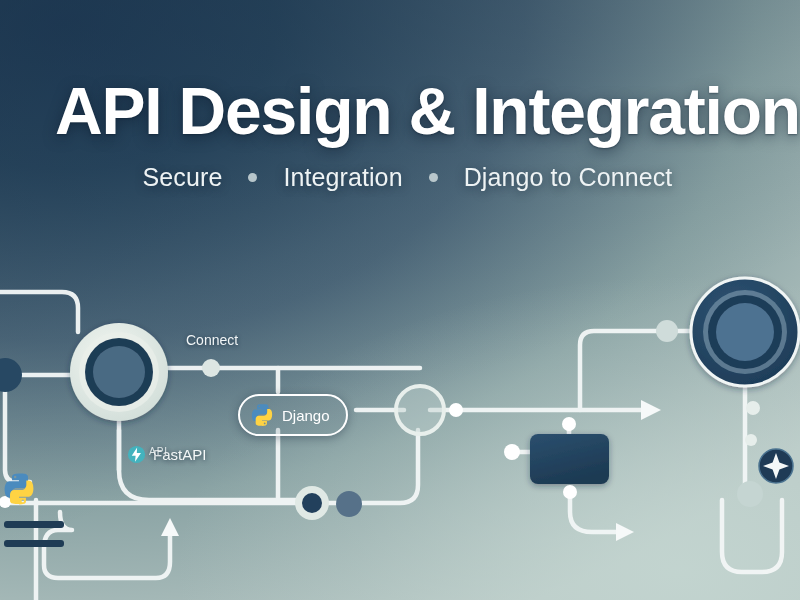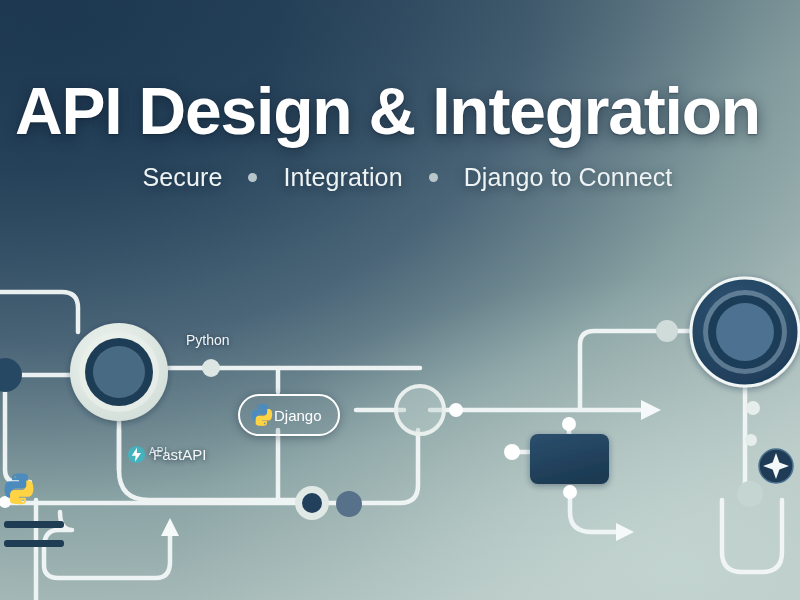--- a/index.html
+++ b/index.html
@@ -33,21 +33,21 @@
     position: absolute;
     inset: 0;
     width: 800px;
     height: 600px;
   }
   .hero {
     position: absolute;
     left: 0;
     right: 0;
     top: 78px;
-    text-align: left;
+    text-align: right;
     z-index: 6;
     pointer-events: none;
     margin-left: 15px;
   }
   .hero-title {
     margin: 0;
     font-size: 66px;
     line-height: 1.02;
     font-weight: bold;
     letter-spacing: -1.2px;
@@ -81,20 +81,21 @@
     color: #f1f5f6;
     font-size: 14px;
     white-space: nowrap;
     text-shadow: 0 1px 4px rgba(16,34,52,0.7);
     z-index: 5;
   }
   .pill {
     position: absolute;
     display: flex;
     align-items: center;
+    gap: 8px;
     padding: 7px 16px 7px 10px;
     border: 2px solid #ffffff;
     border-radius: 999px;
     background: rgba(118,142,152,0.22);
     color: #ffffff;
     font-size: 15px;
     z-index: 5;
     box-shadow: 0 2px 10px rgba(14,30,48,0.35);
   }
   .fastapi-chip {
@@ -244,21 +245,21 @@
     <h1 class="hero-title">API Design &amp; Integration</h1>
     <div class="hero-sub">
       <span>Secure</span>
       <span class="dot-sep"></span>
       <span>Integration</span>
       <span class="dot-sep"></span>
       <span>Django to Connect</span>
     </div>
   </div>
 
-  <div class="lbl" style="left:186px; top:332px;">Python</div>
+  <div class="lbl" style="left:186px; top:332px;">Connect</div>
 
   <div class="pill" style="left:238px; top:394px;">
     <svg class="pylogo" viewBox="0 0 64 64">
       <path fill="#4b8bbe" d="M31.8 3c-3.9 0-7 .4-9.4 1.2-2.3.8-3.5 2.4-3.5 4.9v6.6h13v1.7H13.6c-2.6 0-4.8 1.5-6.4 4.6-1.6 3.1-2.3 6.8-2.3 11.1 0 4.2.7 7.7 2.1 10.6 1.5 3 3.7 4.5 6.6 4.5h4.6v-7.9c0-3 .8-5.5 2.6-7.4 1.8-1.9 4.1-2.9 7-2.9h12.9c2.4 0 4.4-.8 5.9-2.4 1.5-1.6 2.3-3.6 2.3-6.1V9.1c0-2.3-1.2-4-3.6-5.1C43.3 3.4 40.2 3 36.3 3h-4.5zm-7 4.2c1.3 0 2.4 1.1 2.4 2.4 0 1.3-1.1 2.3-2.4 2.3-1.3 0-2.4-1-2.4-2.3 0-1.3 1.1-2.4 2.4-2.4z"></path>
       <path fill="#ffd343" d="M32.2 61c3.9 0 7-.4 9.4-1.2 2.3-.8 3.5-2.4 3.5-4.9v-6.6H32.1v-1.7h18.3c2.6 0 4.8-1.5 6.4-4.6 1.6-3.1 2.3-6.8 2.3-11.1 0-4.2-.7-7.7-2.1-10.6-1.5-3-3.7-4.5-6.6-4.5h-4.6v7.9c0 3-.8 5.5-2.6 7.4-1.8 1.9-4.1 2.9-7 2.9H23.3c-2.4 0-4.4.8-5.9 2.4-1.5 1.6-2.3 3.6-2.3 6.1v11.4c0 2.3 1.2 4 3.6 5.1 2.4 1 5.5 1.4 9.4 1.4h4.1zm7-4.2c-1.3 0-2.4-1.1-2.4-2.4 0-1.3 1.1-2.3 2.4-2.3 1.3 0 2.4 1 2.4 2.3 0 1.3-1.1 2.4-2.4 2.4z"></path>
     </svg>
     <span>Django</span>
   </div>
 
   <div class="fastapi-chip" style="left:127px; top:445px;">

